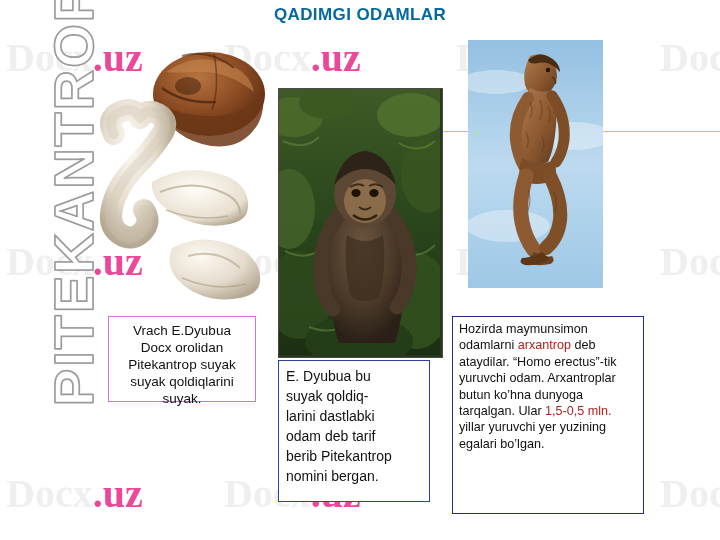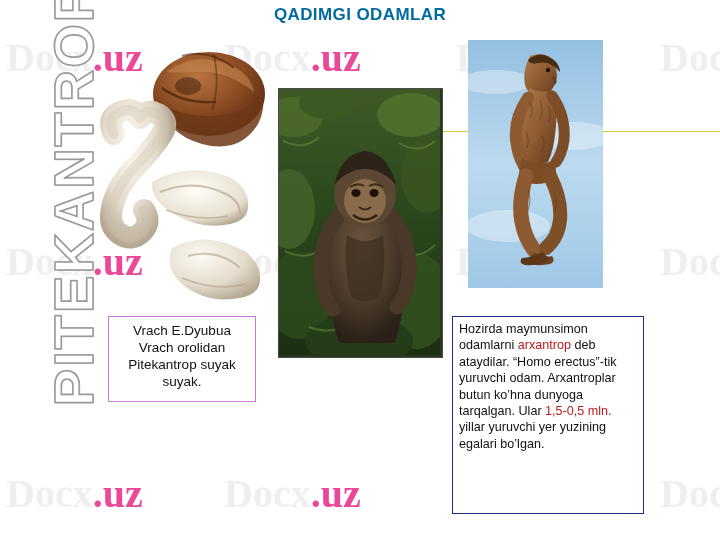--- a/index.html
+++ b/index.html
@@ -335,23 +335,32 @@
           <path d="M74 96 q4 8 0 16"></path>
           <path d="M60 150 q4 10 0 20"></path>
           <path d="M86 152 q4 10 1 20"></path>
         </g>
       </g>
     </svg>
   </div>
 
   <div class="tbox tbox-1">
     <div>Vrach  E.Dyubua</div>
-    <div>Vrach orolidan</div>
+    <div>Docx orolidan</div>
     <div>Pitekantrop suyak</div>
+    <div>suyak qoldiqlarini</div>
     <div>suyak.</div>
   </div>
 
+  <div class="tbox tbox-2">
+    <div>E. Dyubua bu</div>
+    <div>suyak qoldiq-</div>
+    <div>larini dastlabki</div>
+    <div>odam deb tarif</div>
+    <div>berib Pitekantrop</div>
+    <div>nomini bergan.</div>
+  </div>
 
   <div class="tbox tbox-3">
     <span id="box3-rich"><span>Hozirda maymunsimon odamlarni </span><span class="hl">arxantrop</span><span> deb ataydilar. “Homo erectus”-tik yuruvchi odam. Arxantroplar butun ko’hna dunyoga tarqalgan. Ular </span><span class="hl">1,5-0,5 mln.</span><span> yillar yuruvchi yer yuzining egalari bo’lgan.</span></span>
   </div>
 
 </div>
 
 </body></html>

